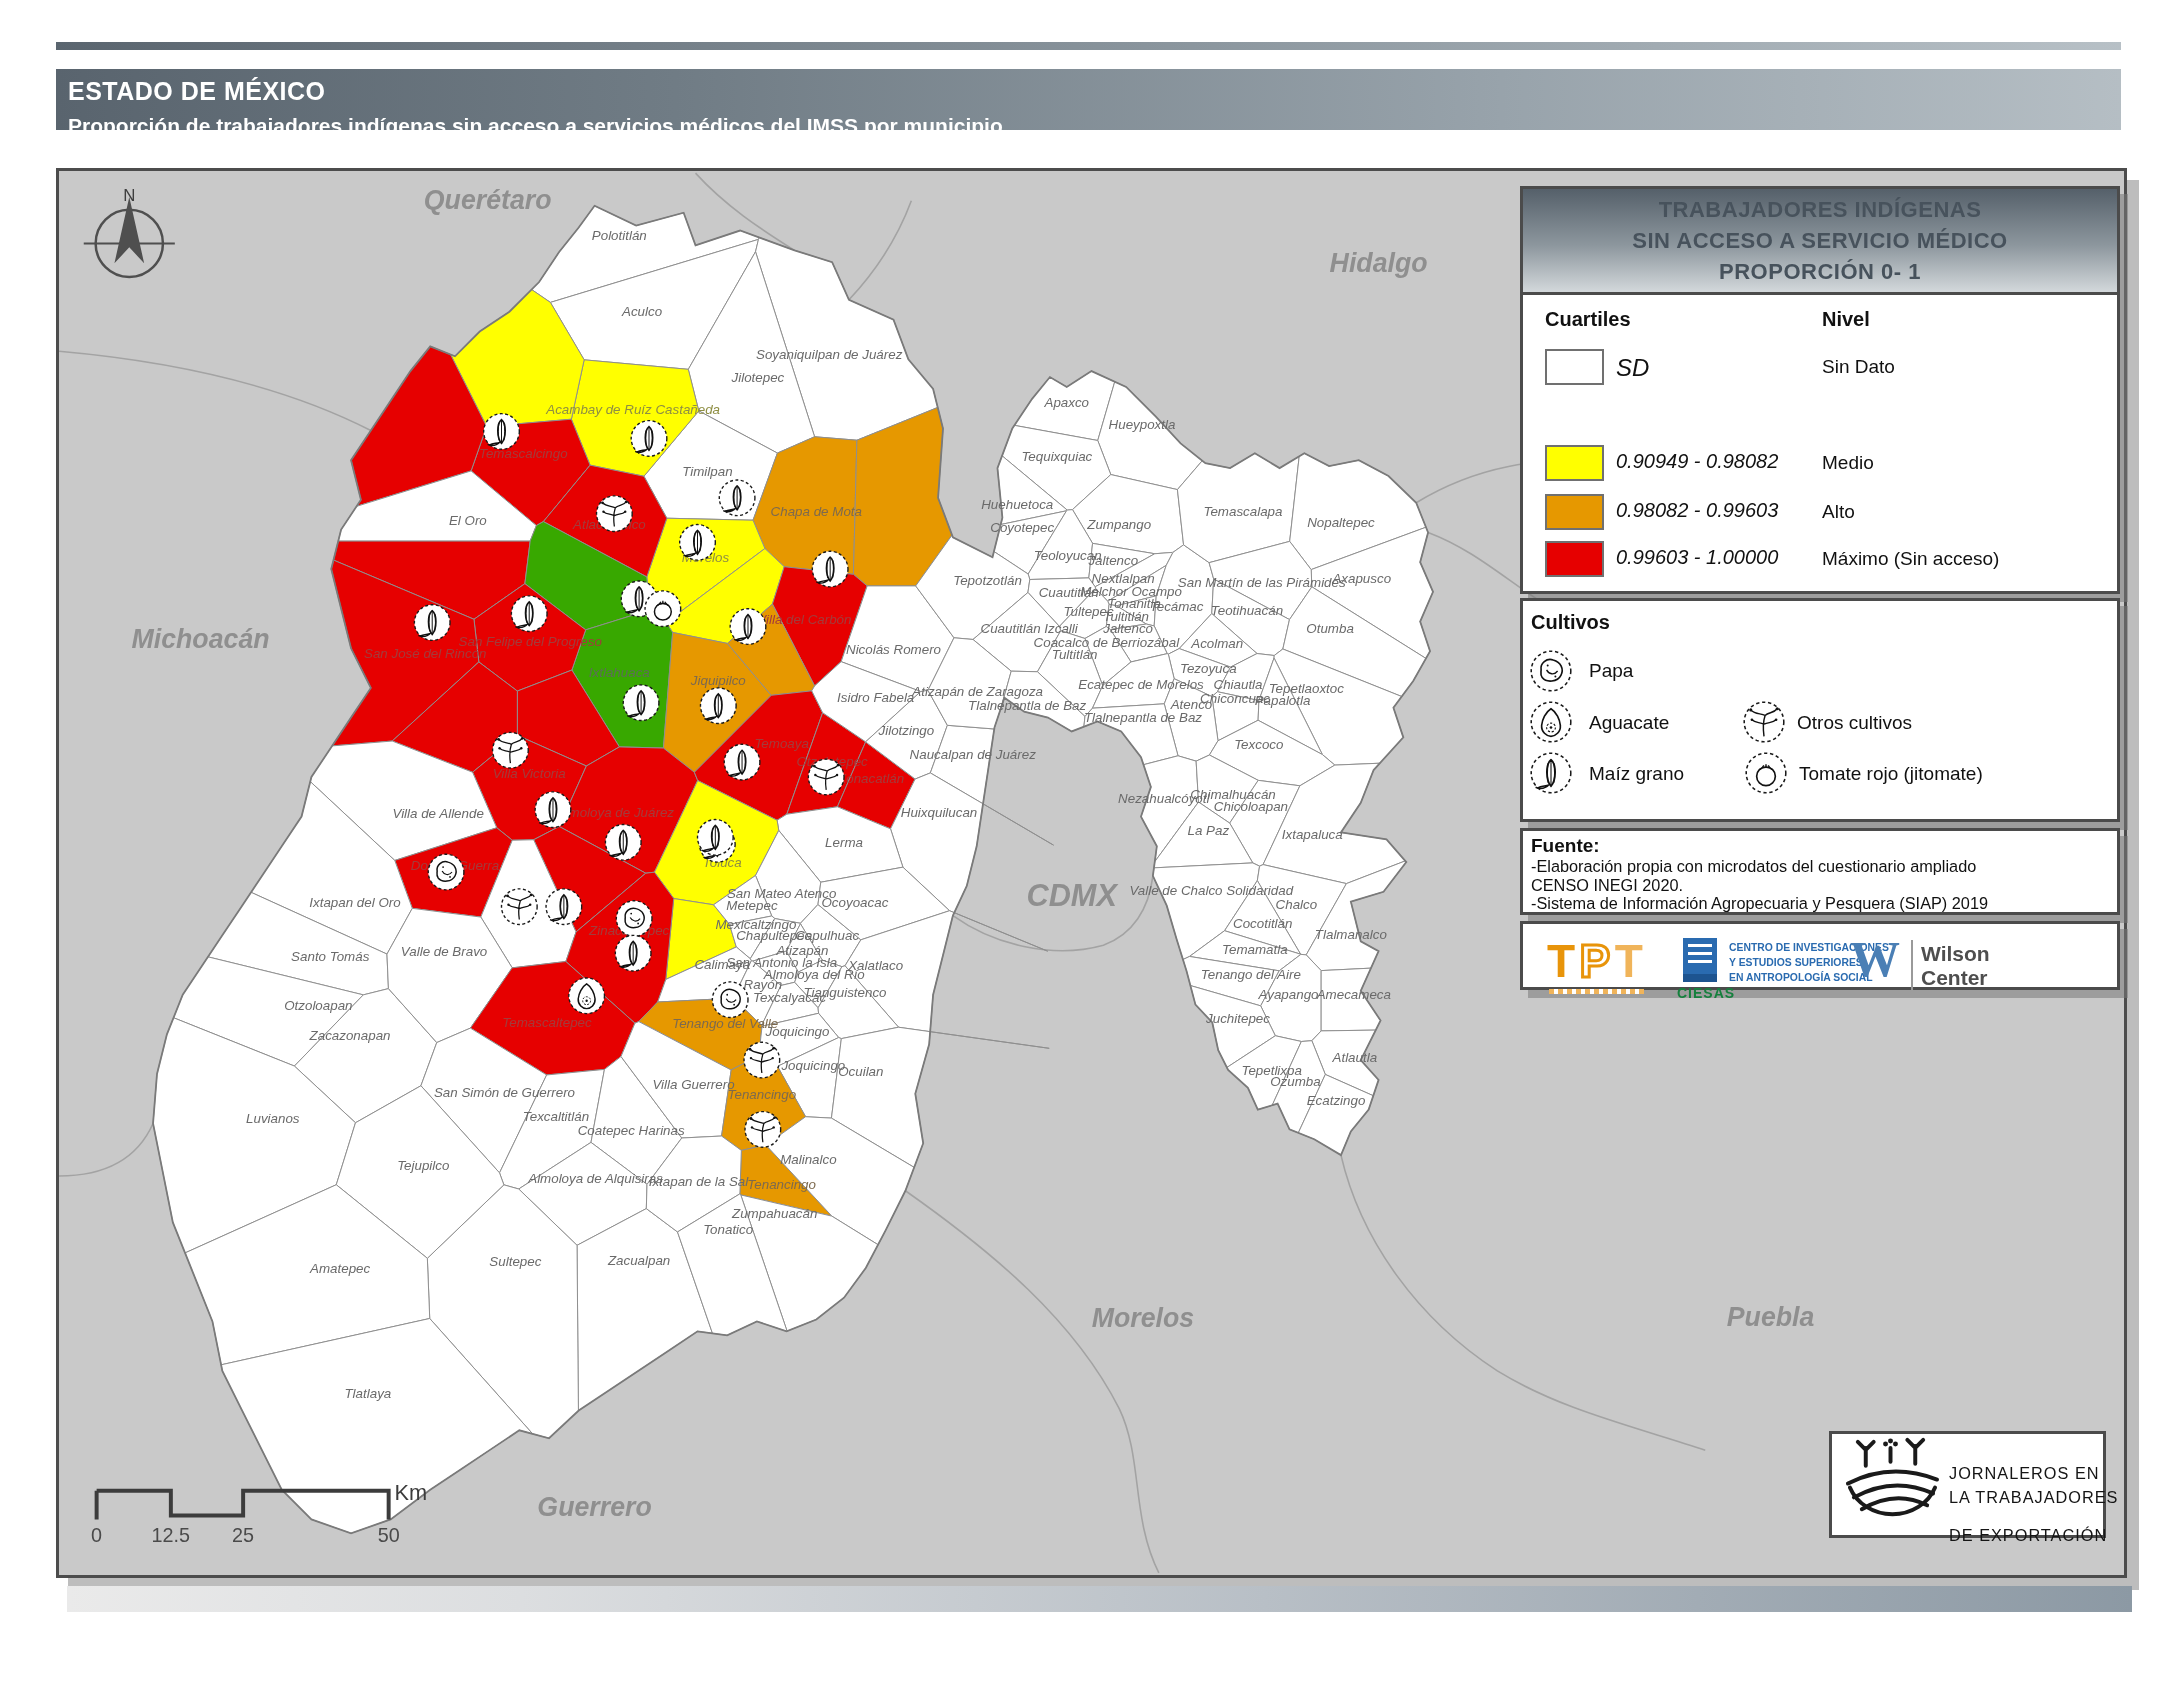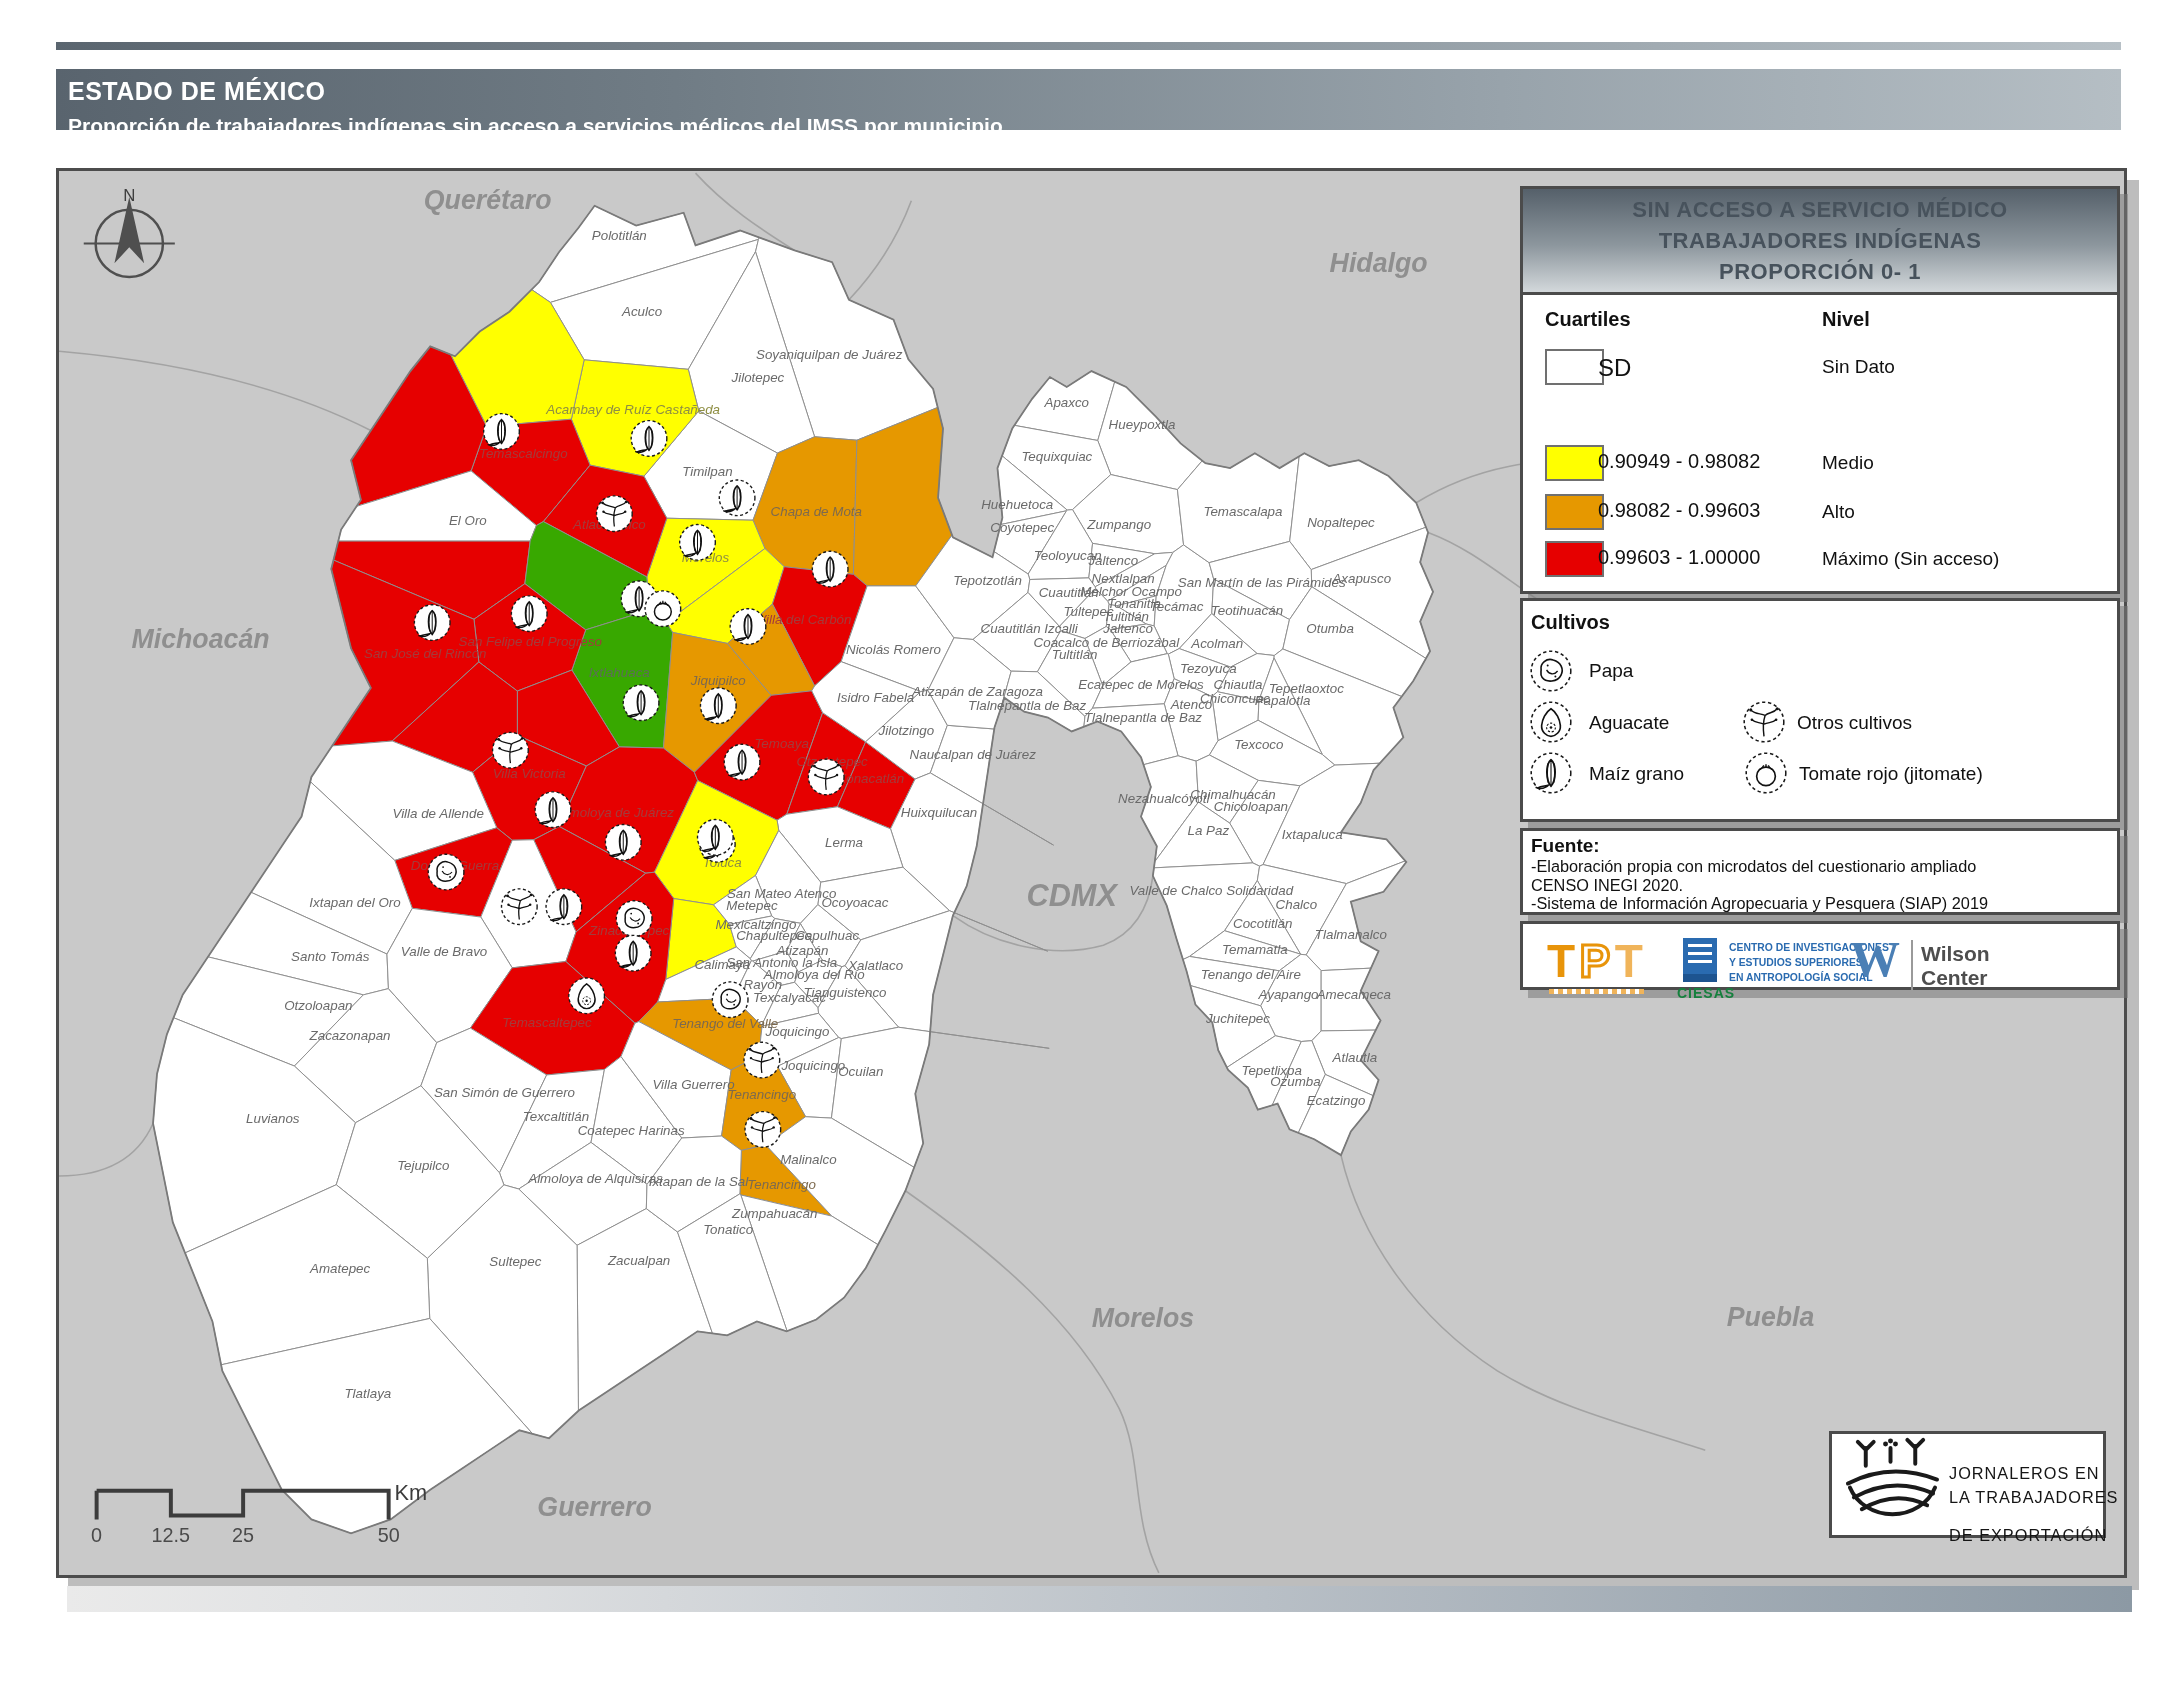--- a/index.html
+++ b/index.html
@@ -43,21 +43,21 @@
     border:3px solid #4b4b4b;box-shadow:8px 8px 0 rgba(120,120,120,.55);box-sizing:border-box;}
   #panel-quartiles{top:186px;height:408px;}
   #legend-header{position:absolute;left:0;top:0;right:0;height:103px;
     background:linear-gradient(180deg,#55606a 0%,#8d979e 55%,#d3d8db 100%);
     border-bottom:3px solid #4b4b4b;text-align:center;color:#47525c;}
   #legend-header div{font-weight:bold;font-size:22px;line-height:31px;letter-spacing:0.5px;}
   #legend-header div:first-child{margin-top:5px;}
   .colhead{position:absolute;font-weight:bold;font-size:20px;color:#111;}
   .lrow{position:absolute;left:0;right:0;height:42px;}
   .sw{position:absolute;left:22px;top:2px;width:59px;height:36px;border:2px solid #707070;box-sizing:border-box;}
-  .rng{position:absolute;left:75px;top:7px;font-size:20px;color:#111;}
+  .rng{position:absolute;left:93px;top:7px;font-size:20px;color:#111;font-style:italic;}
   .lvl{position:absolute;left:299px;top:9px;font-size:19px;color:#111;}
 
   #panel-cultivos{top:598px;height:224px;}
   .cultivo-title{position:absolute;left:8px;top:10px;font-weight:bold;font-size:20px;color:#111;}
   .citem-label{position:absolute;font-size:19px;color:#111;}
   .cicon{position:absolute;width:44px;height:44px;}
 
   #panel-fuente{top:828px;height:87px;}
   .fuente-title{position:absolute;left:8px;top:4px;font-weight:bold;font-size:19px;color:#111;}
   .fuente-line{position:absolute;left:8px;font-size:16.3px;color:#111;white-space:nowrap;}
@@ -468,22 +468,22 @@
         <text x="170" y="1555" class="sbtext">12.5</text>
         <text x="243" y="1555" class="sbtext">25</text>
         <text x="390" y="1555" class="sbtext">50</text>
         <text x="396" y="1512" class="sbkm">Km</text>
       </g>
     </svg>
 </div>
 
 <div id="panel-quartiles" class="panel">
   <div id="legend-header">
+    <div>TRABAJADORES INDÍGENAS</div>
     <div>SIN ACCESO A SERVICIO MÉDICO</div>
-    <div>TRABAJADORES INDÍGENAS</div>
     <div>PROPORCIÓN 0- 1</div>
   </div>
   <div class="colhead" style="left:22px;top:119px">Cuartiles</div>
   <div class="colhead" style="left:299px;top:119px">Nivel</div>
 
   <div class="lrow" style="top:158px">
     <span class="sw" style="background: rgb(255, 255, 255);"></span>
     <span class="rng" style="font-size:24px">SD</span>
     <span class="lvl">Sin Dato</span>
   </div>

